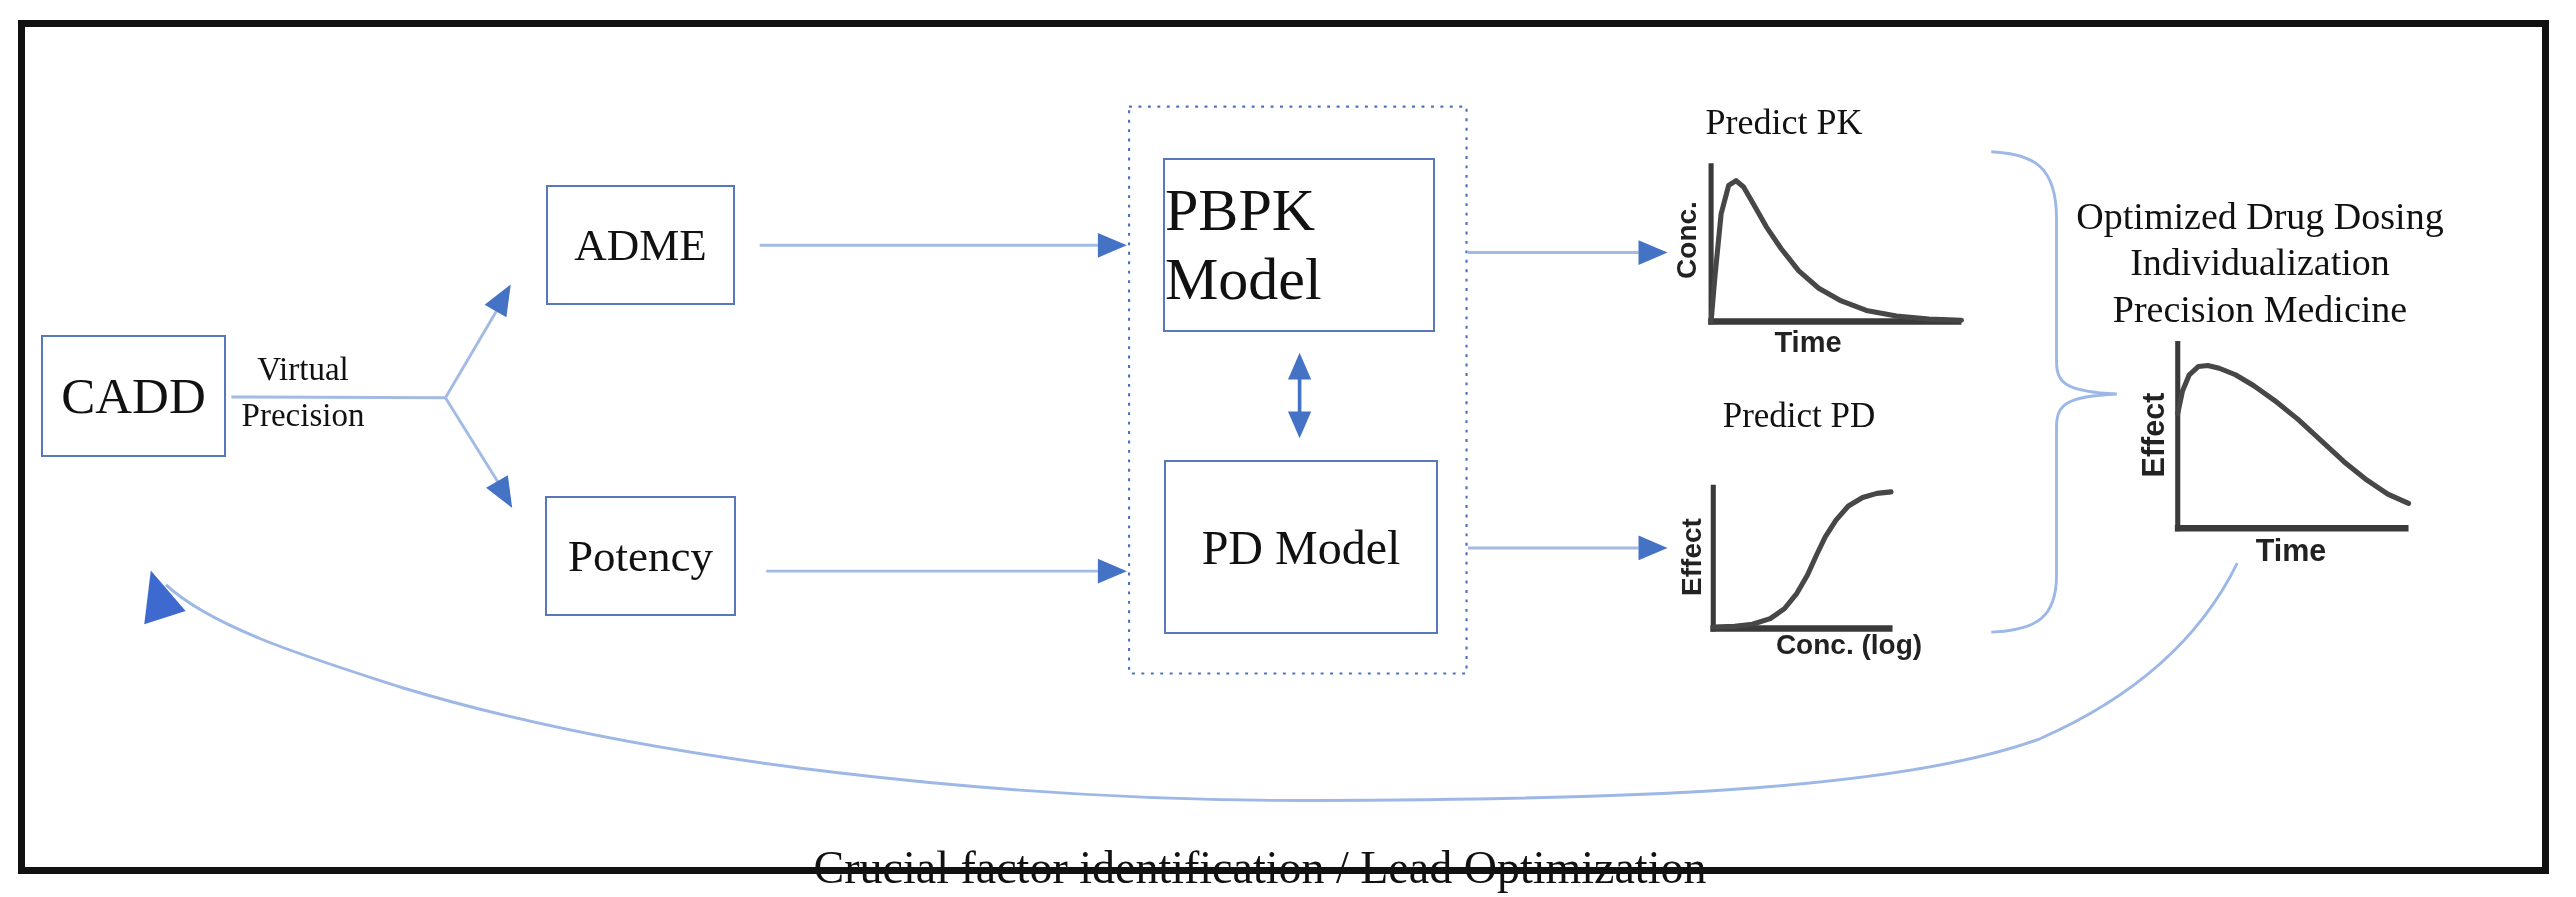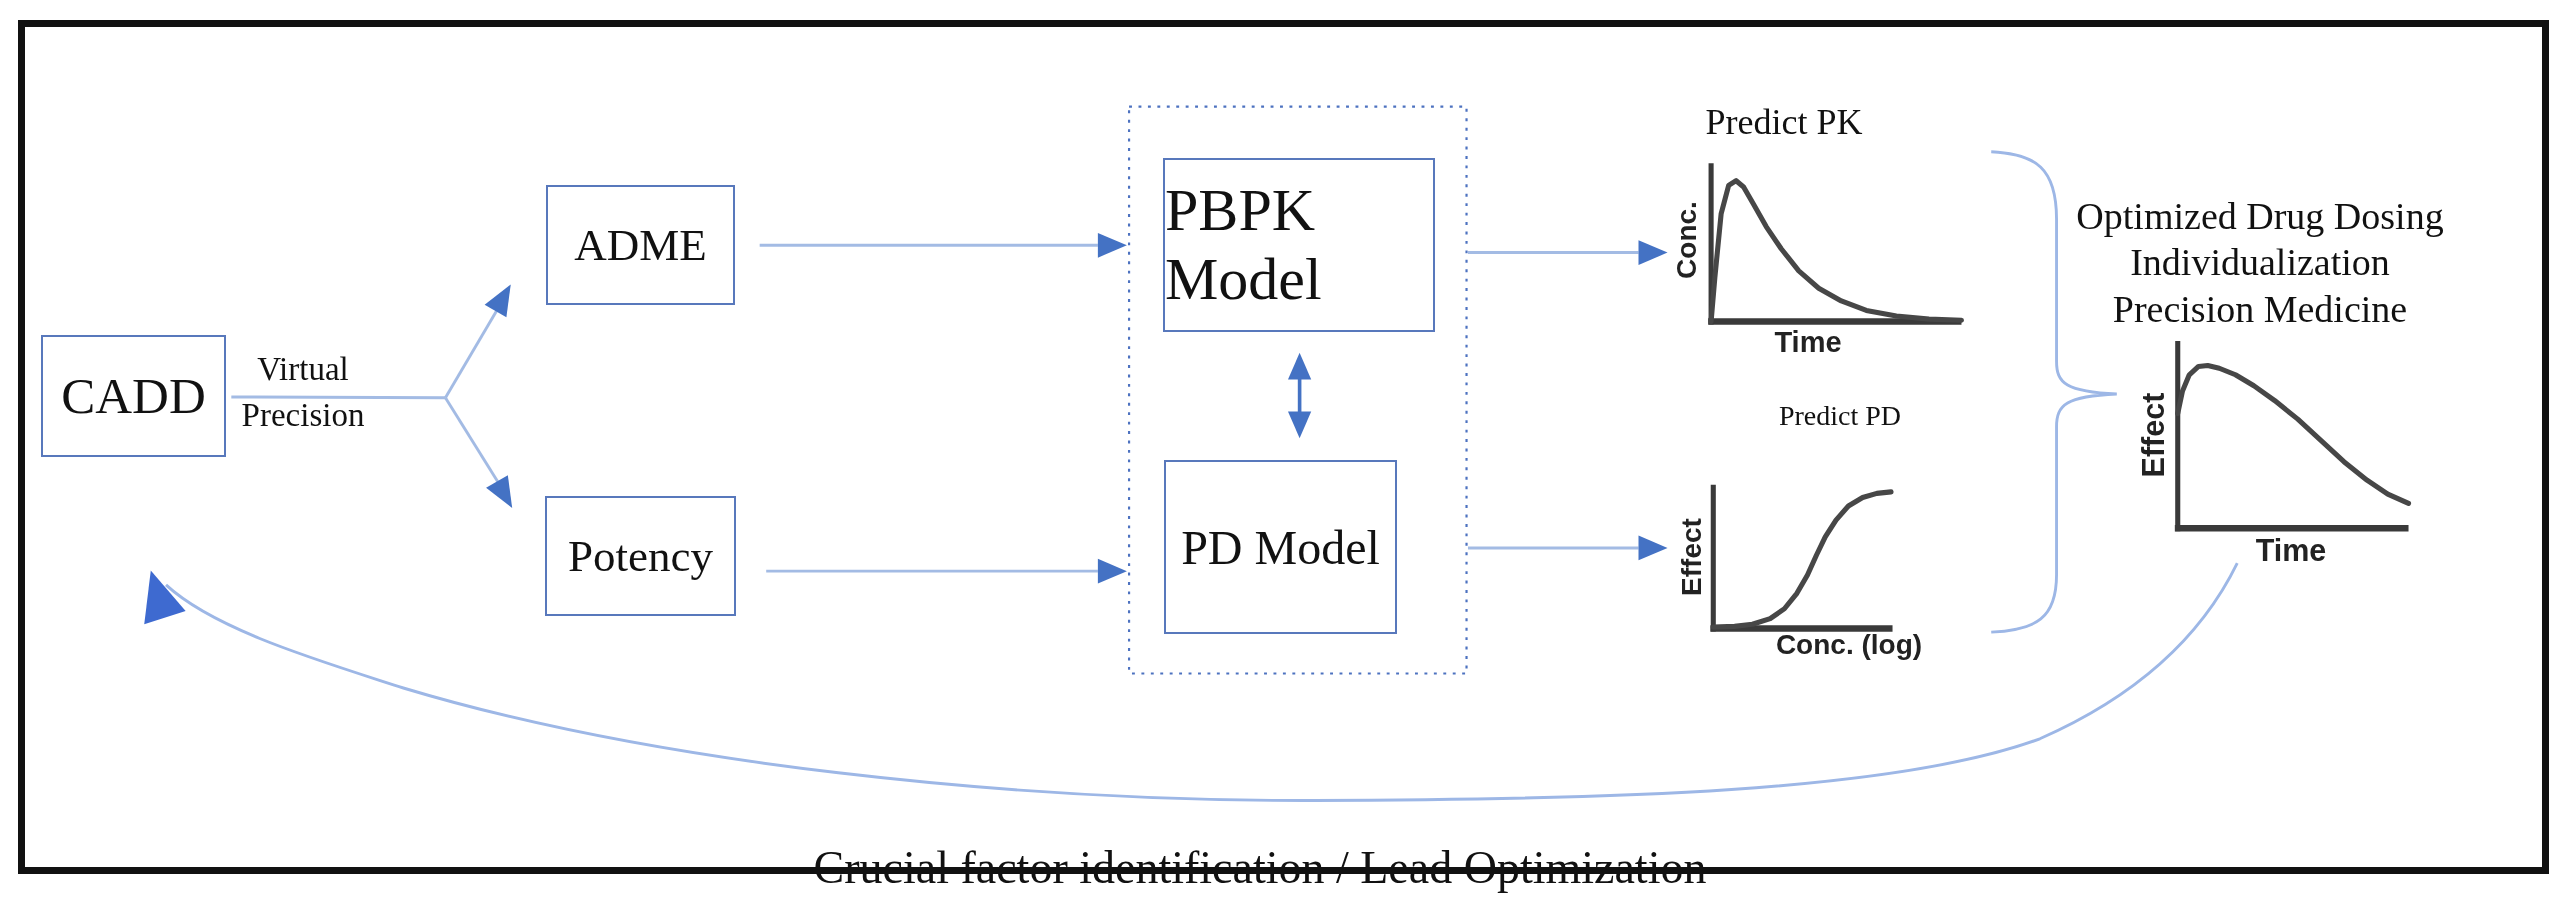--- a/index.html
+++ b/index.html
@@ -75,31 +75,31 @@
   </div>
 
   <div class="node" style="left:545px;top:496px;width:191px;height:120px;font-size:45px;">
     <span>Potency</span>
   </div>
 
   <div class="node" style="left:1163px;top:158px;width:272px;height:174px;font-size:60px;">
     <span>PBPK Model</span>
   </div>
 
-  <div class="node" style="left:1164px;top:460px;width:233px;height:174px;font-size:48px;">
+  <div class="node" style="left:1164px;top:460px;width:274px;height:174px;font-size:48px;">
     <span>PD Model</span>
   </div>
 
   <div class="ctr center-text serif-lg" style="left:303px;top:392px;font-size:33px;line-height:1.4;">
     <div>Virtual</div>
     <div>Precision</div>
   </div>
 
   <div class="ctr serif-lg" style="left:1784px;top:110px;font-size:36px;margin-top:12px;">Predict PK</div>
-  <div class="ctr serif-lg" style="left:1799px;top:416px;font-size:28px;margin-left:41px;">Predict PD</div>
+  <div class="ctr serif-lg" style="left:1799px;top:416px;font-size:35px;">Predict PD</div>
 
   <div class="ctr center-text serif-lg" style="left:2260px;top:263px;font-size:38px;line-height:1.22;">
     <div>Optimized Drug Dosing</div>
     <div>Individualization</div>
     <div>Precision Medicine</div>
   </div>
 
   <div class="ctr rot axis-label" style="left:1687px;top:240px;font-size:28px;">Conc.</div>
   <div class="ctr axis-label" style="left:1808px;top:342px;font-size:29px;">Time</div>
 

